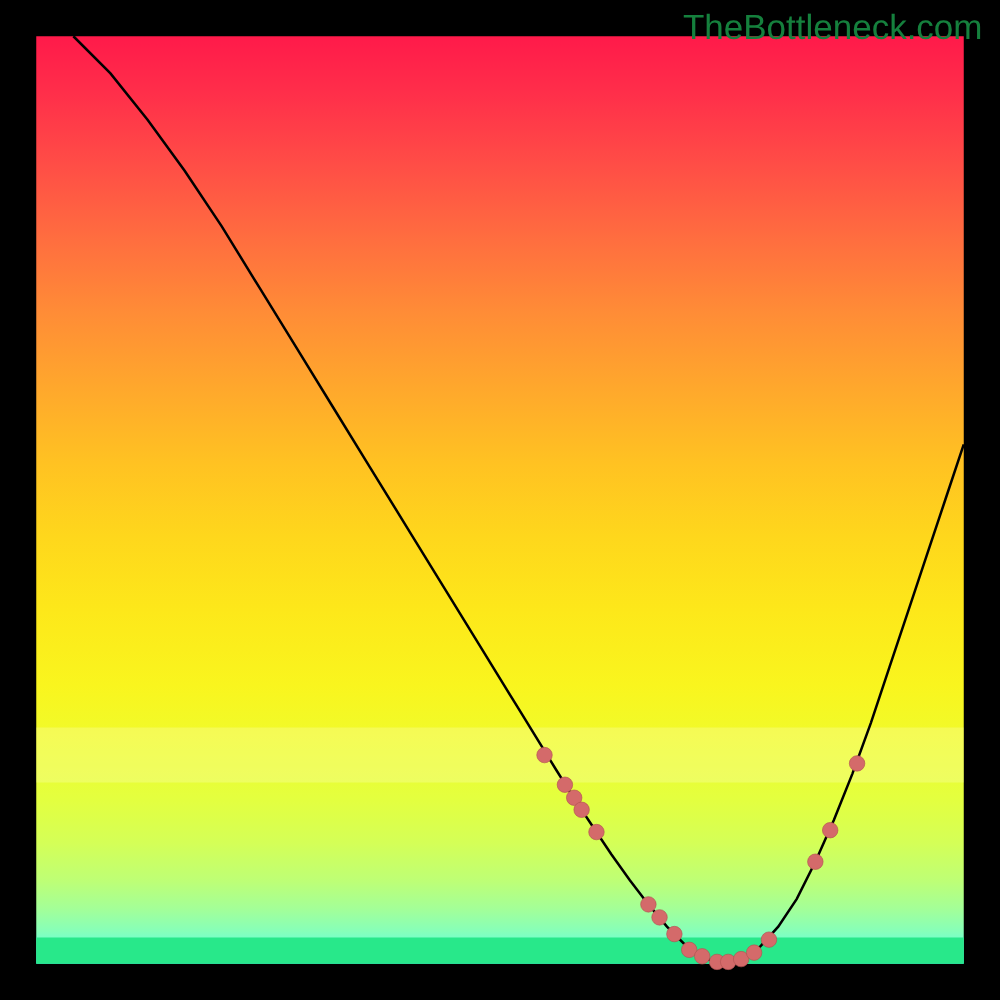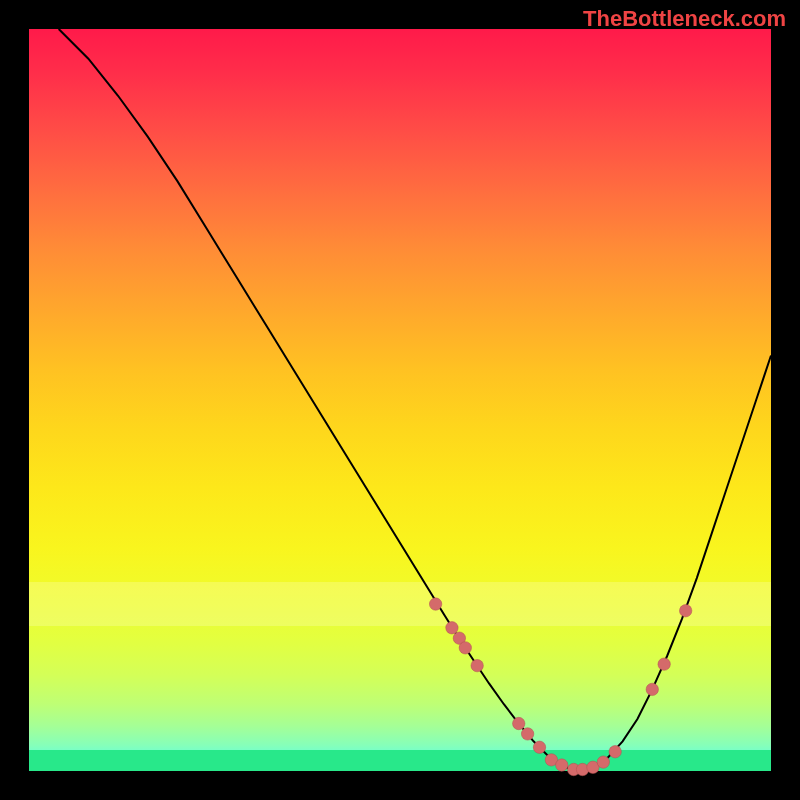--- a/index.html
+++ b/index.html
@@ -1,23 +1,23 @@
 <!DOCTYPE html>
 <html><head>
 <meta charset="utf-8">
 <style>
   * { margin: 0; padding: 0; box-sizing: border-box; }
   body { width: 800px; height: 800px; background: #000; position: relative; font-family: Arial, sans-serif; }
   .watermark {
     position: absolute;
     top: 6px;
     right: 14px;
-    color: #ef4444;
-    font-size: 22px;
-    font-weight: 700;
+    color: #15803d;
+    font-size: 28px;
+    font-weight: 400;
     z-index: 10;
   }
   .plot-area {
     position: absolute;
     left: 29px;
     top: 29px;
     width: 742px;
     height: 742px;
   }
   .gradient-bg {

